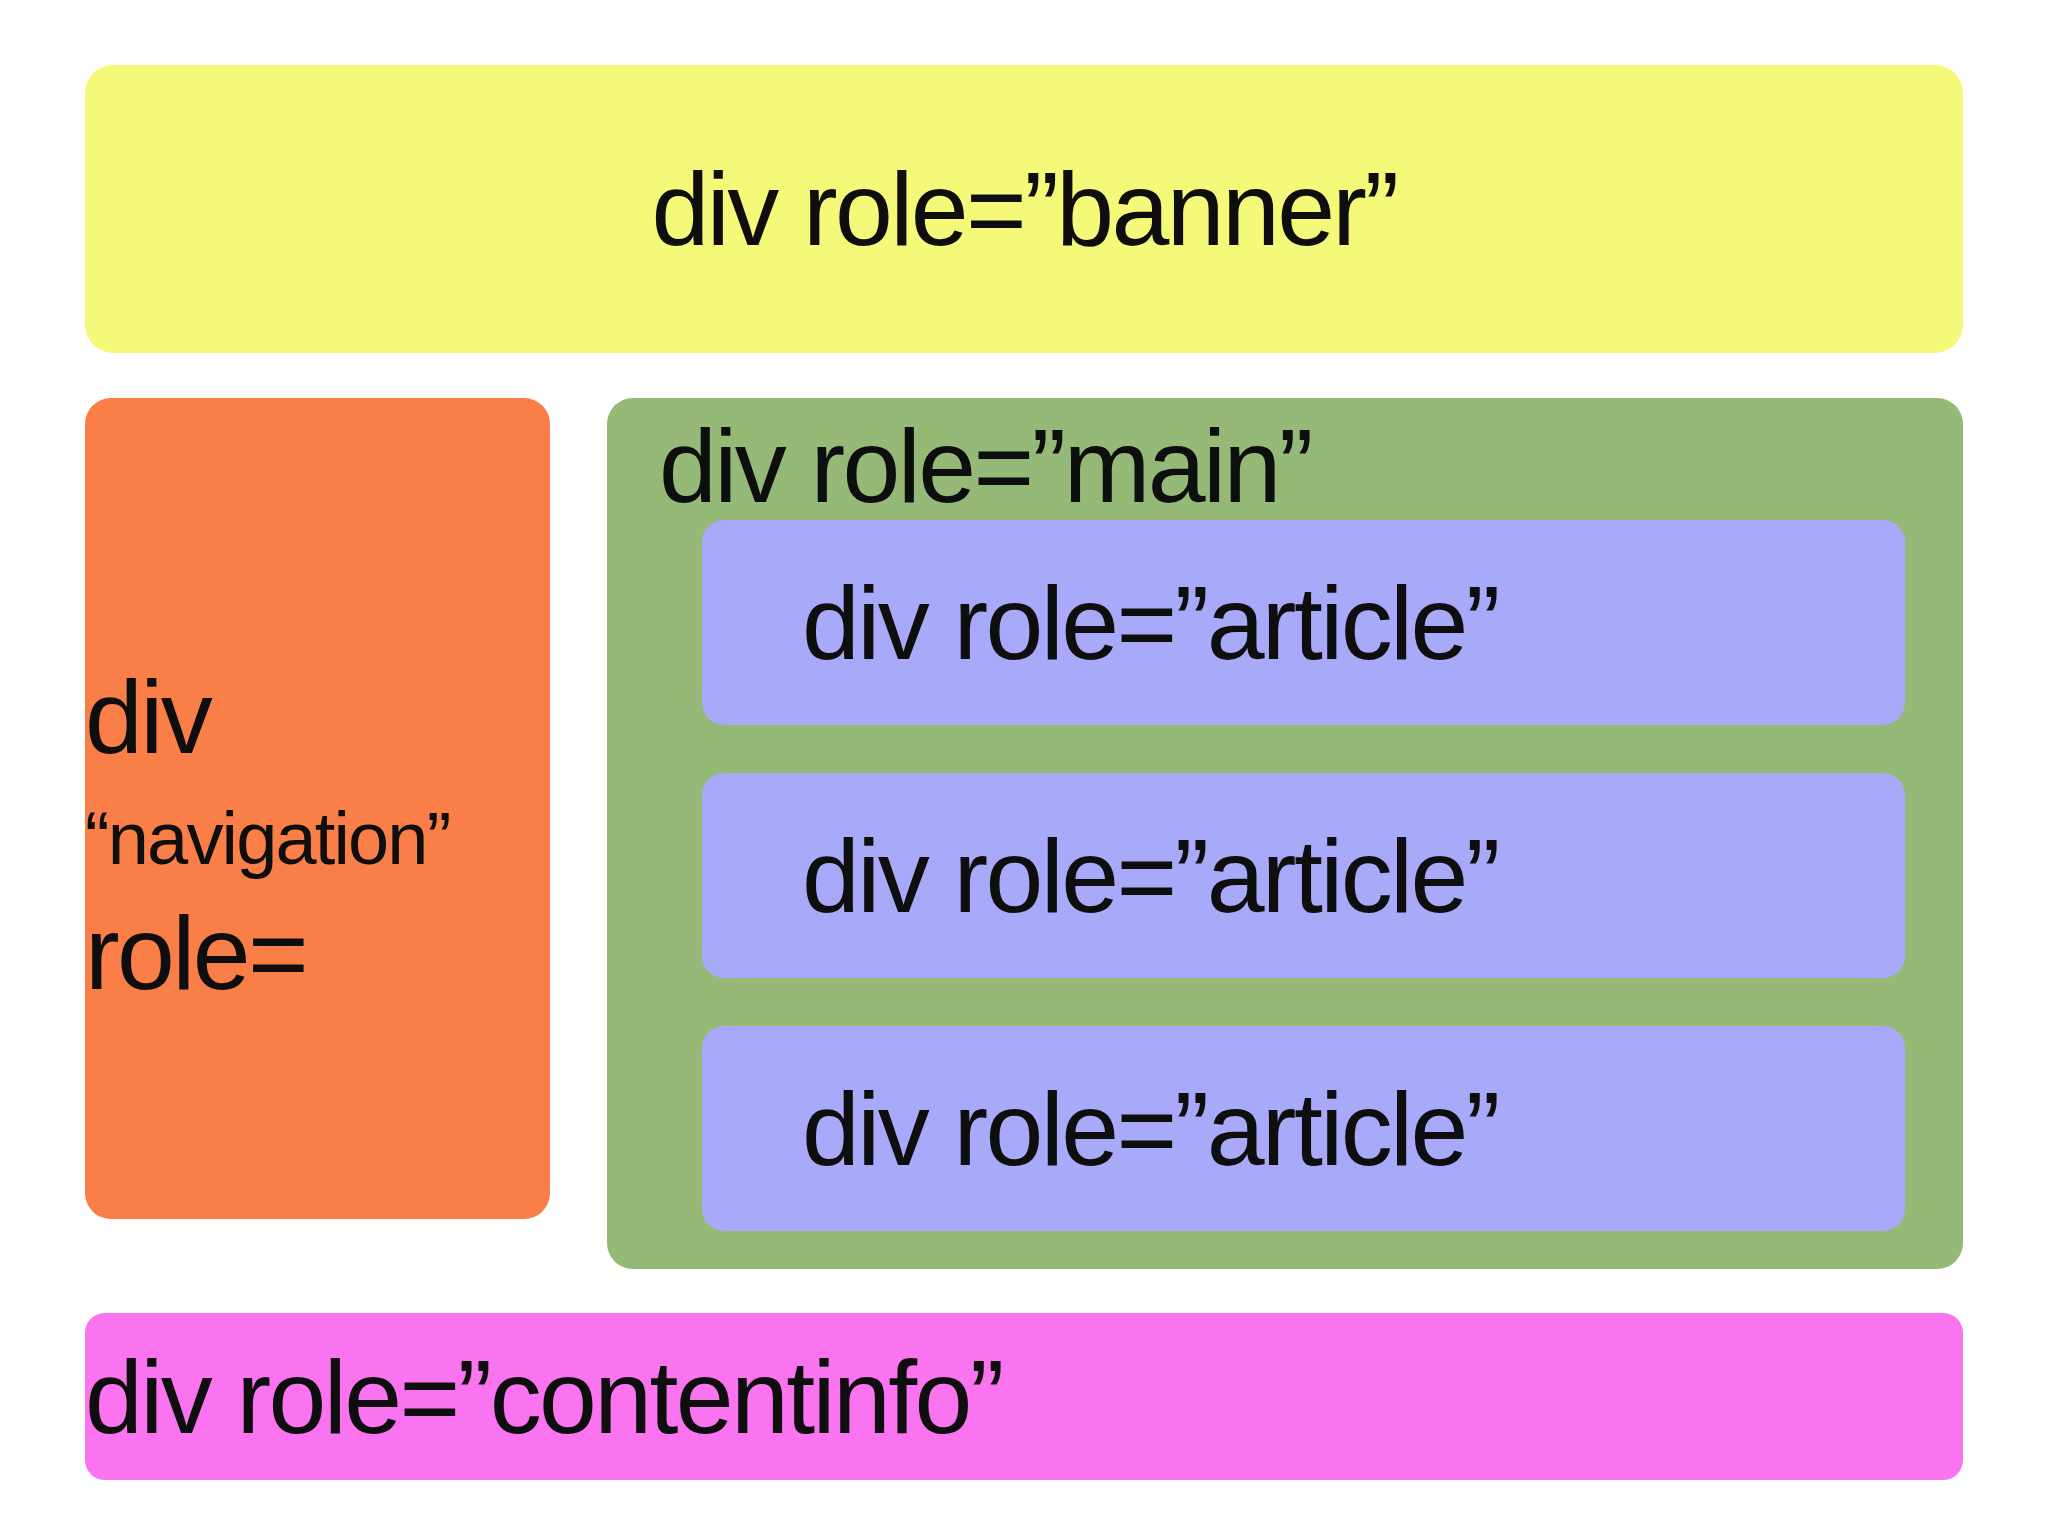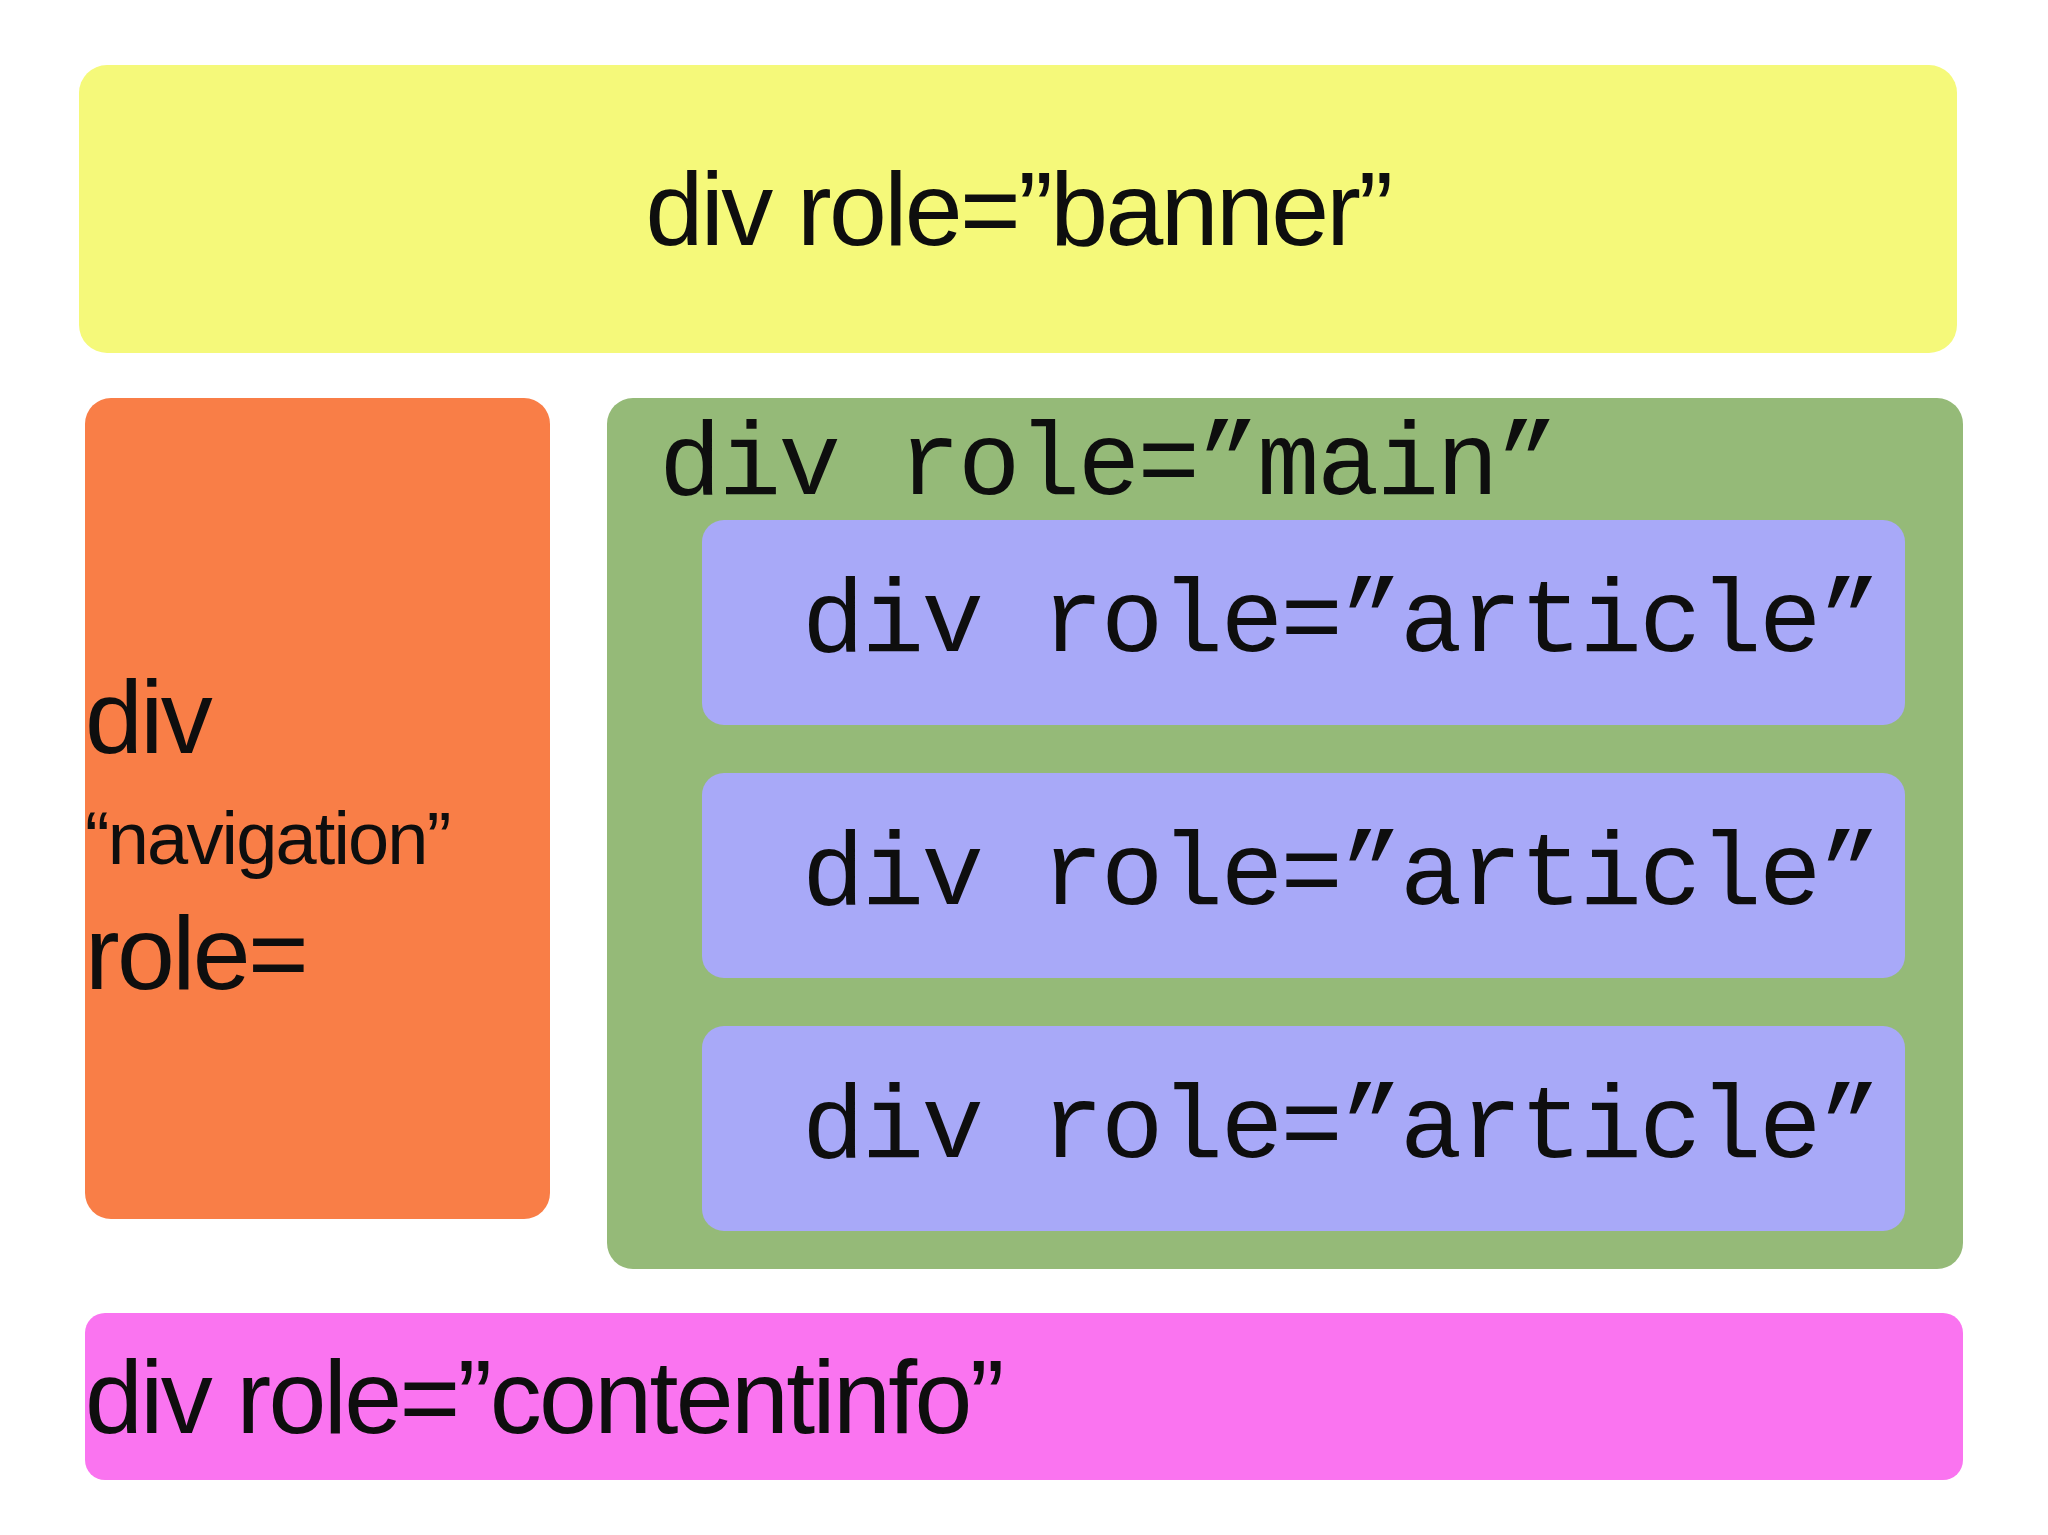--- a/index.html
+++ b/index.html
@@ -14,21 +14,21 @@
   }
   .label {
     letter-spacing: -0.025em;
     white-space: nowrap;
     line-height: 1;
   }
   .box { position: absolute; box-sizing: border-box; }
 
   
   .banner {
-    left: 79px; top: 65px;
+    left: 85px; top: 65px;
     width: 1878px; height: 288px;
     border-radius: 28px;
     display: flex; align-items: center; justify-content: center;
     font-size: 104px;
   }
 
   
   .nav {
     left: 85px; top: 398px;
     width: 465px; height: 821px;
@@ -84,21 +84,21 @@
   <div class="box banner" style="background: rgb(245, 249, 122);">
     <span class="label">div role=”banner”</span>
   </div>
 
   <div class="box nav" style="background: rgb(249, 126, 71);">
     <span class="label nav-line">div</span>
     <span class="label nav-line-small">“navigation”</span>
     <span class="label nav-line">role=</span>
   </div>
 
-  <div class="box main" style="background: rgb(149, 186, 120); font-family: Liberation Mono, monospace;">
+  <div class="box main" style="background: rgb(149, 186, 120);">
     <span class="label main-label">div role=”main”</span>
 
     <div class="article article-1" style="background: rgb(168, 169, 248);">
       <span class="label">div role=”article”</span>
     </div>
 
     <div class="article article-2" style="background: rgb(168, 169, 248);">
       <span class="label">div role=”article”</span>
     </div>
 

